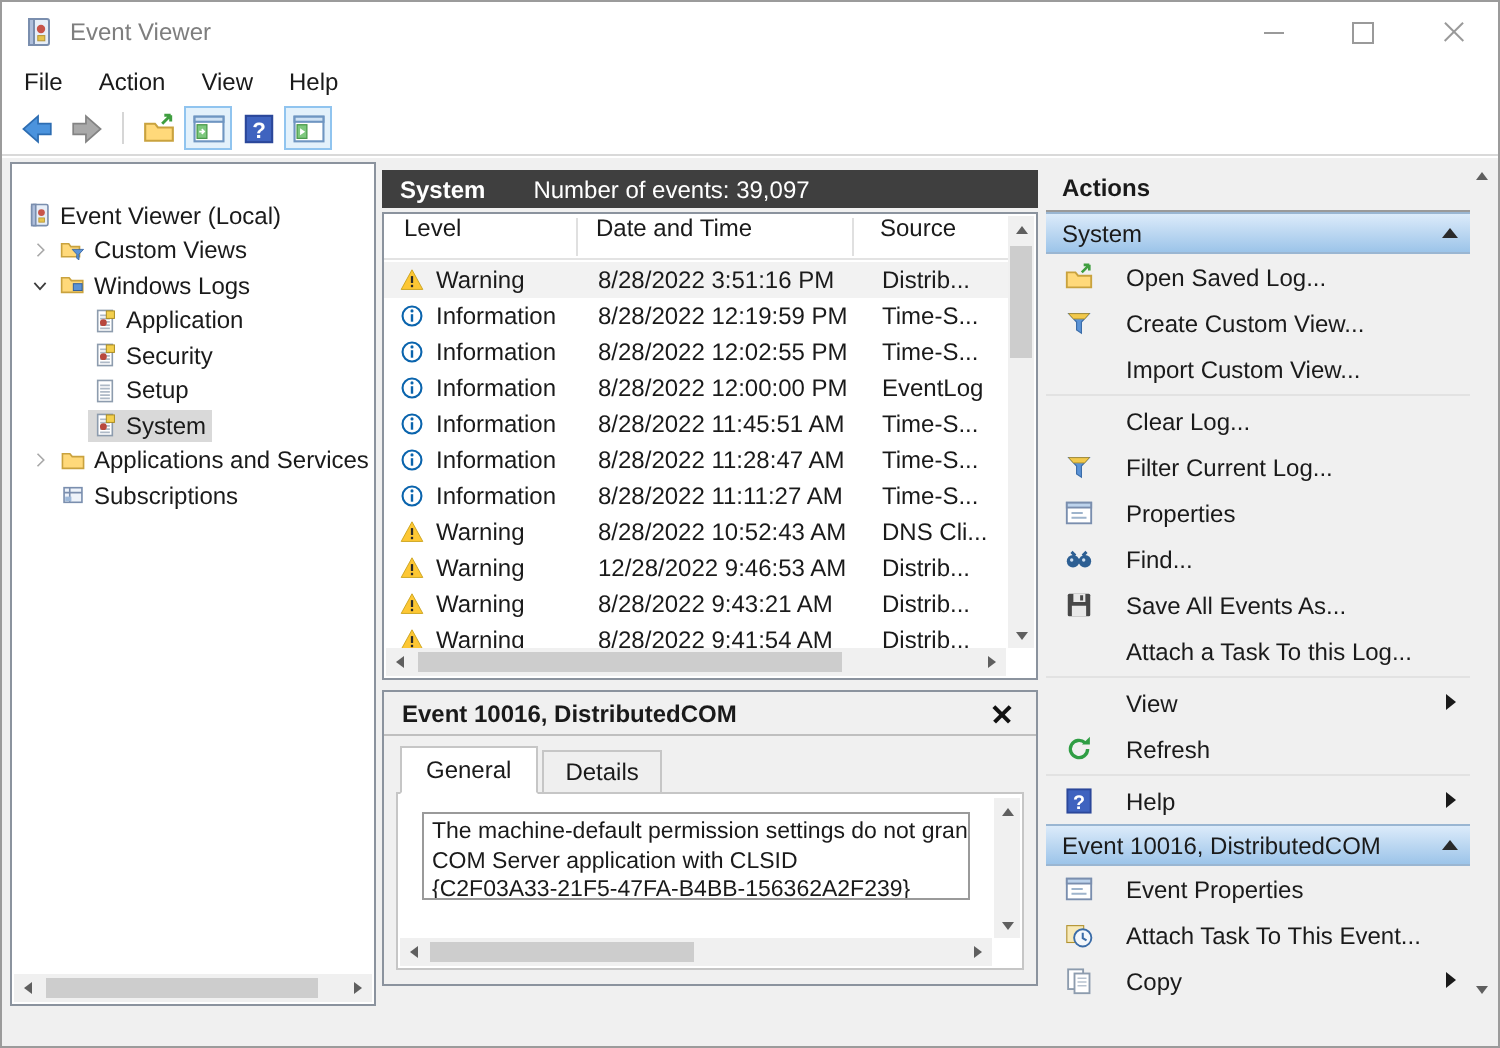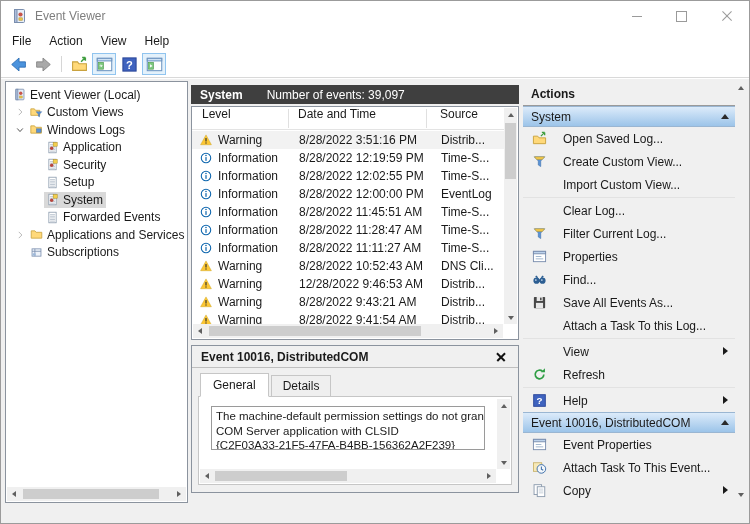--- a/index.html
+++ b/index.html
@@ -26,21 +26,21 @@
   .tbtn { width:24px; height:22px; display:flex; align-items:center; justify-content:center; margin-right:1px; border:1px solid transparent; }
   .tbtn.active { background:#e3f1fb; border:1px solid #90c4ef; }
   .tsep { width:1px; height:16px; background:#d6d6d6; margin:0 5px; }
   .ic17 { width:17px; height:17px; }
 
   
   .main { position:absolute; top:78px; left:0; right:0; bottom:0; background:#f0f0f0; }
 
   
   .tree-panel { position:absolute; left:4px; top:2px; width:183px; height:422px; background:#fff; border:1px solid #8b939e; overflow:hidden; }
-  .tree { padding-top:4px; }
+  .tree { padding-top:17px; }
   .trow { height:17.5px; display:flex; align-items:center; white-space:nowrap; }
   .trow.l0 { padding-left:5px; }
   .trow.l1 { padding-left:5px; }
   .trow.l2 { padding-left:38px; }
   .exp { width:17px; height:12px; display:flex; align-items:center; justify-content:center; flex:0 0 17px; }
   .ic13 { width:13px; height:13px; flex:0 0 13px; }
   .ic10 { width:10px; height:10px; }
   .sel { display:flex; align-items:center; gap:4px; padding:1px 3px 1px 2px; }
   .sel.selected { background:#d9d9d9; }
 
@@ -347,28 +347,20 @@
             </span>
         </div>
         <div class="trow l2">
           <span class="sel selected">
               <svg class="ic13">
                 <use href="#i-log-badge"></use>
               </svg>
               <span>System</span>
             </span>
         </div>
-        <div class="trow l2">
-          <span class="sel">
-              <svg class="ic13">
-                <use href="#i-log-plain"></use>
-              </svg>
-              <span>Forwarded Events</span>
-            </span>
-        </div>
         <div class="trow l1">
           <span class="exp">
               <svg class="ic10">
                 <use href="#i-chev-right"></use>
               </svg>
             </span>
           <span class="sel">
               <svg class="ic13">
                 <use href="#i-folder"></use>
               </svg>

